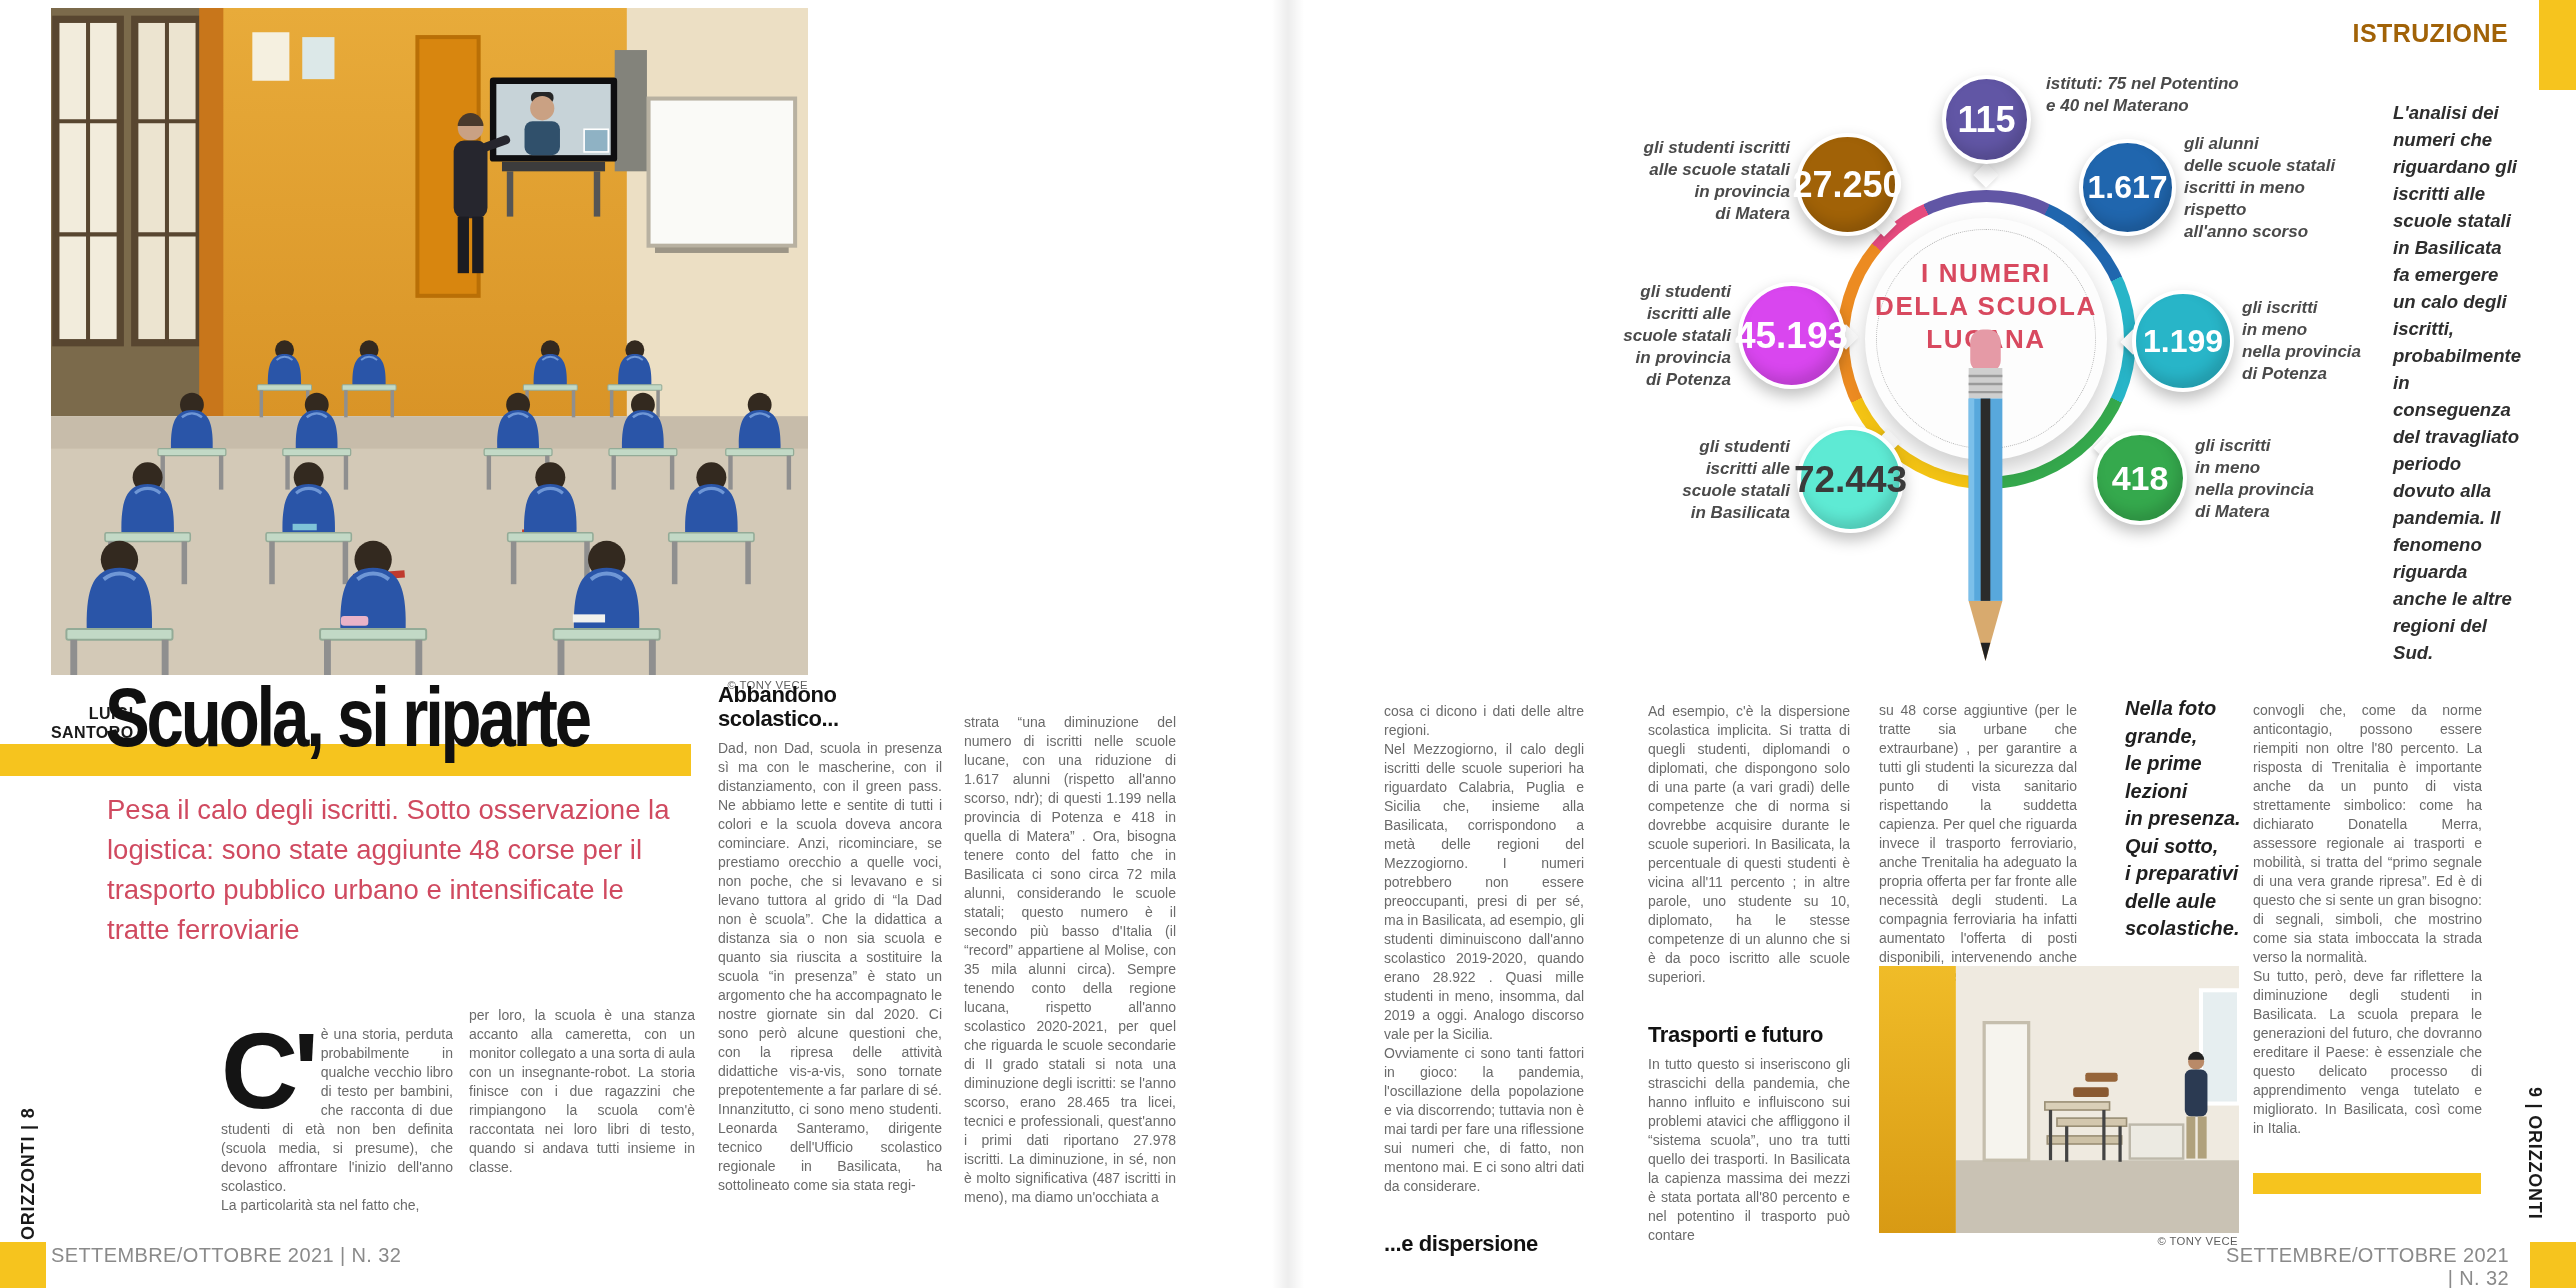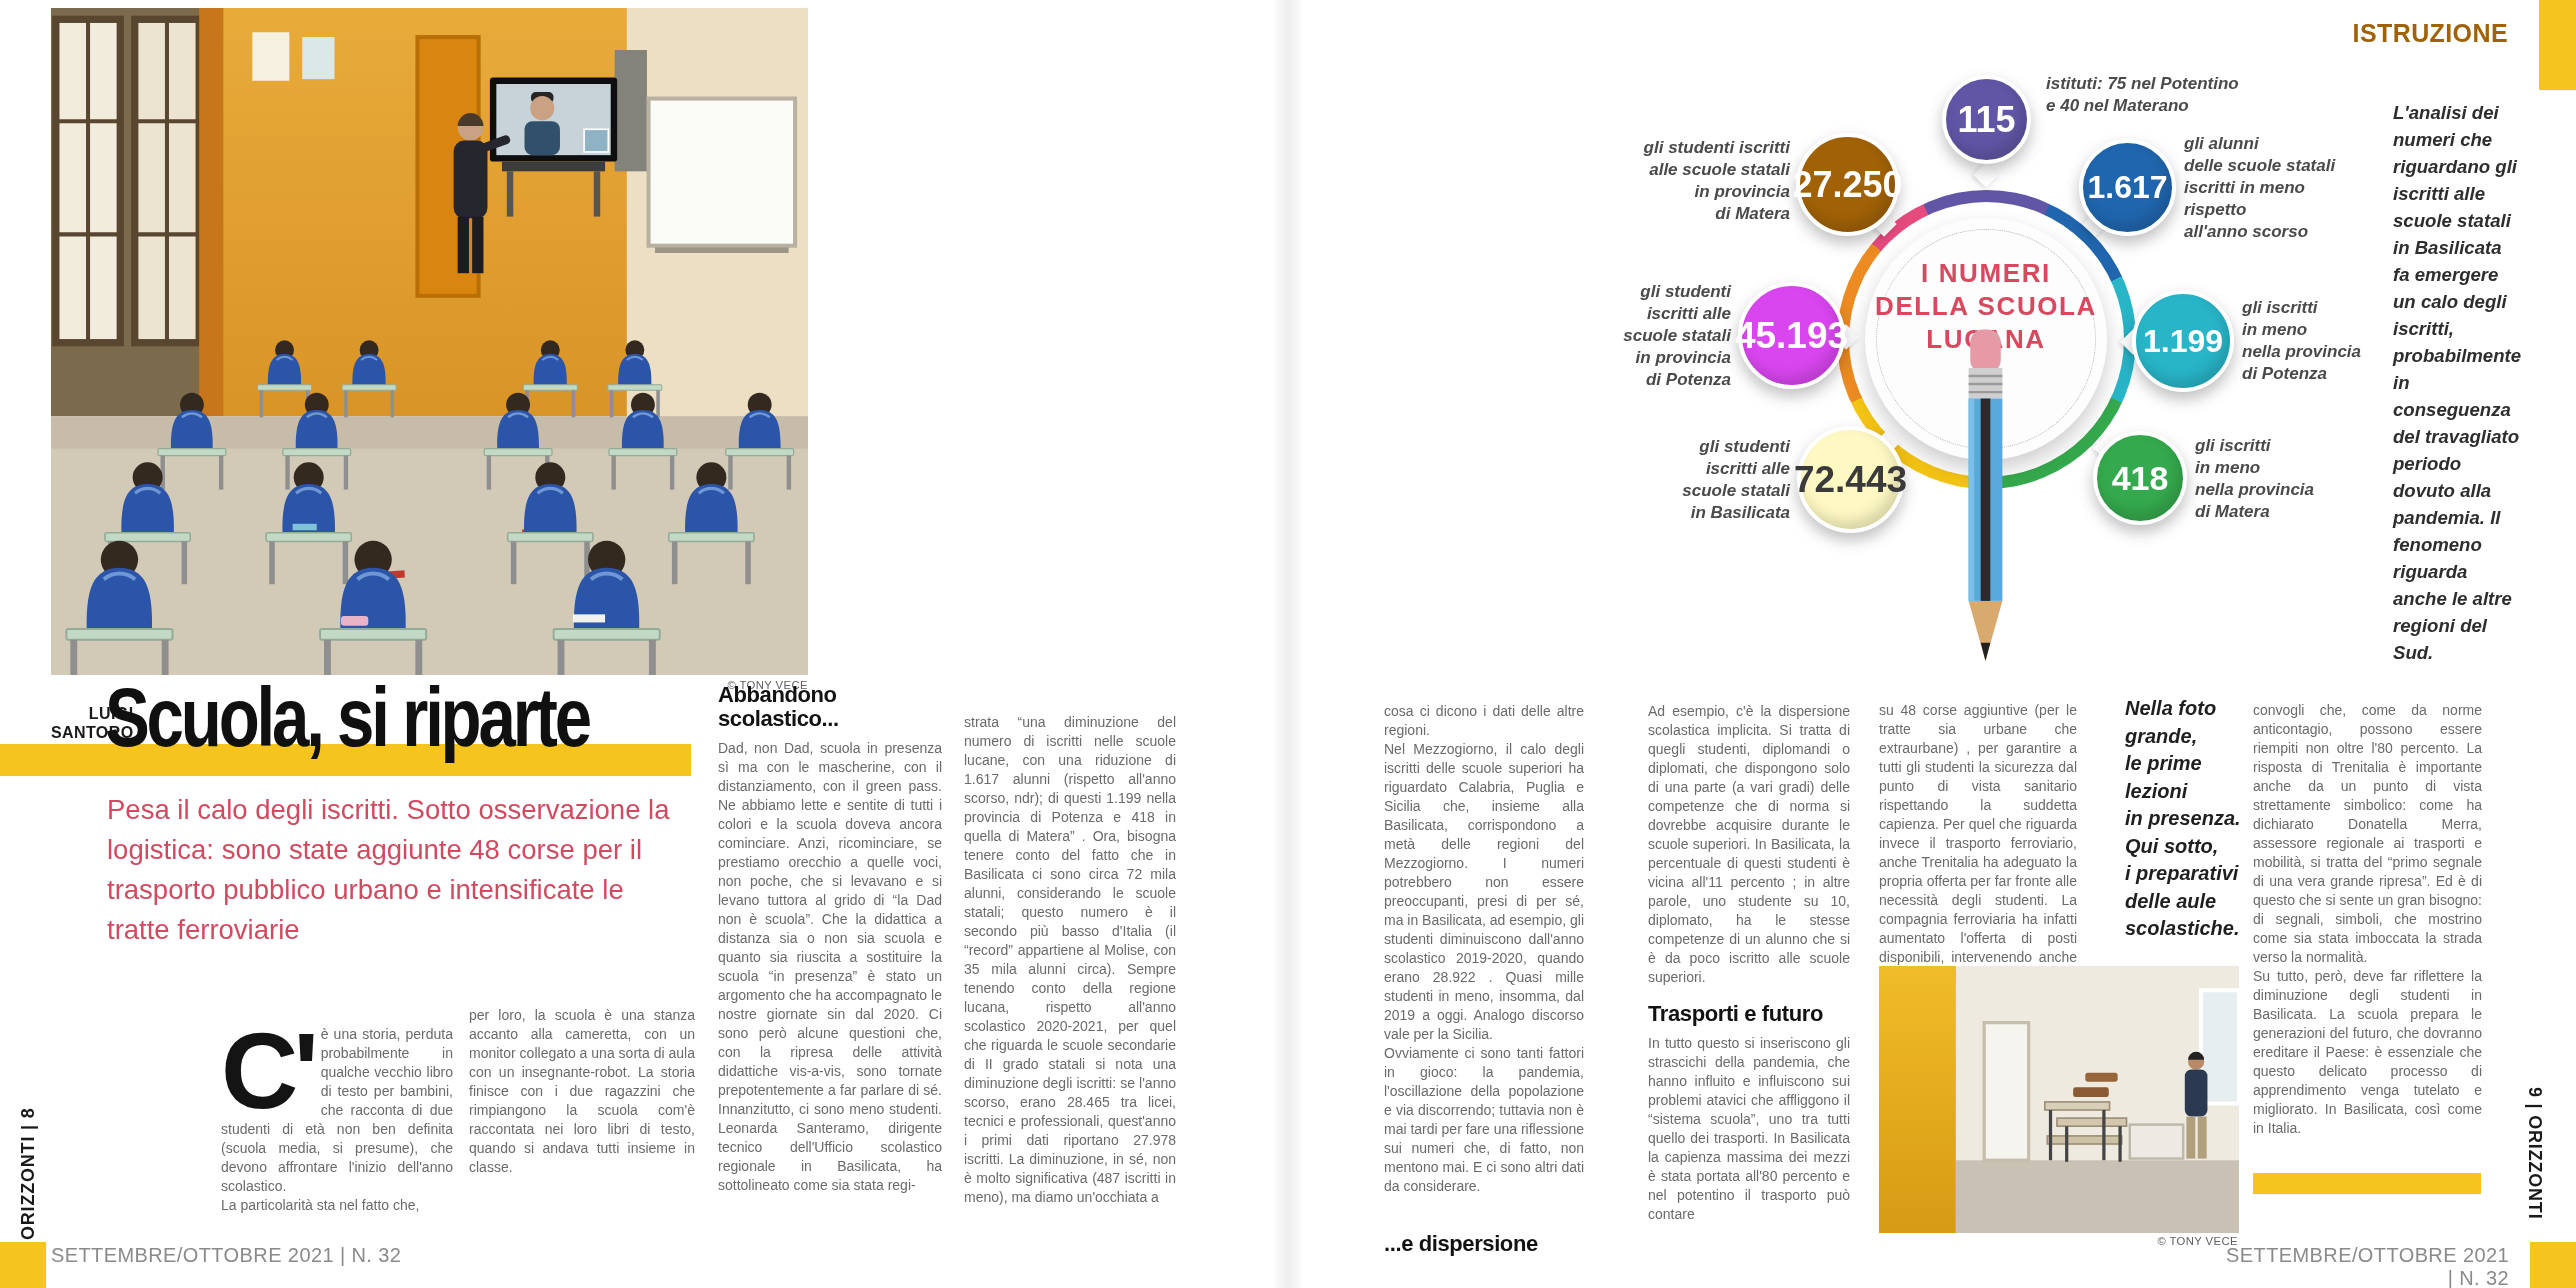--- a/index.html
+++ b/index.html
@@ -214,21 +214,21 @@
       <path d="M12 340 L54 340 L33 415 Z" fill="#d8aa6e"></path>
       <path d="M27 392 L39 392 L33 415 Z" fill="#222222"></path>
     </svg>
   </div>
 
   <div class="abs bubble" style="left: 1942px; top: 75px; width: 89px; height: 89px; font-size: 36px; background: rgb(97, 86, 165);">115</div>
   <div class="abs bubble" style="left: 1796px; top: 133px; width: 103px; height: 103px; font-size: 36px; background: #a16207;">27.250</div>
   <div class="abs bubble" style="left: 2079px; top: 139px; width: 97px; height: 97px; font-size: 32px; background: rgb(32, 102, 174);">1.617</div>
   <div class="abs bubble" style="left: 1738px; top: 282px; width: 107px; height: 107px; font-size: 37px; background: #d946ef;">45.193</div>
   <div class="abs bubble" style="left: 2132px; top: 290px; width: 102px; height: 102px; font-size: 32px; background: rgb(40, 181, 200);">1.199</div>
-  <div class="abs bubble" style="left: 1797px; top: 426px; width: 107px; height: 107px; font-size: 37px; color: rgb(58, 58, 58); background: #fef9c3;">72.443</div>
+  <div class="abs bubble" style="left: 1797px; top: 426px; width: 107px; height: 107px; font-size: 37px; color: rgb(58, 58, 58); background: #5eead4;">72.443</div>
   <div class="abs bubble" style="left: 2093px; top: 431px; width: 94px; height: 94px; font-size: 34px; background: rgb(53, 169, 77);">418</div>
 
   <div class="abs ilabel prelines" style="left:2046px;top:73px;width:226px;">istituti: 75 nel Potentino
 e 40 nel Materano</div>
   <div class="abs ilabel r prelines" style="left:1632px;top:137px;width:158px;">gli studenti iscritti
 alle scuole statali
 in provincia
 di Matera</div>
   <div class="abs ilabel prelines" style="left:2184px;top:133px;width:178px;">gli alunni
 delle scuole statali
@@ -257,21 +257,21 @@
 
   <div class="abs" style="left:1384px;top:683px;width:200px;height:558px;">
     <div class="bcol prelines" style="padding-top:18.6px;">cosa ci dicono i dati delle altre regioni.
 Nel Mezzogiorno, il calo degli iscritti delle scuole superiori ha riguardato Calabria, Puglia e Sicilia che, insieme alla Basilicata, corrispondono a metà delle regioni del Mezzogiorno. I numeri potrebbero non essere preoccupanti, presi di per sé, ma in Basilicata, ad esempio, gli studenti diminuiscono dall'anno scolastico 2019-2020, quando erano 28.922 . Quasi mille studenti in meno, insomma, dal 2019 a oggi. Analogo discorso vale per la Sicilia.
 Ovviamente ci sono tanti fattori in gioco: la pandemia, l'oscillazione della popolazione e via discorrendo; tuttavia non è mai tardi per fare una riflessione sui numeri che, di fatto, non mentono mai. E ci sono altri dati da considerare.</div>
     <div class="bh" style="margin-top:36px;">...e dispersione</div>
   </div>
 
   <div class="abs" style="left:1648px;top:683px;width:202px;height:558px;">
     <div class="bcol prelines" style="padding-top:18.6px;">Ad esempio, c'è la dispersione scolastica implicita. Si tratta di quegli studenti, diplomandi o diplomati, che dispongono solo di una parte (a vari gradi) delle competenze che di norma si dovrebbe acquisire durante le scuole superiori. In Basilicata, la percentuale di questi studenti è vicina all'11 percento ; in altre parole, uno studente su 10, diplomato, ha le stesse competenze di un alunno che si è da poco iscritto alle scuole superiori.</div>
-    <div class="bh" style="margin-top:15px;">Trasporti e futuro</div>
+    <div class="bh" style="margin-top:36px;">Trasporti e futuro</div>
     <div class="bcol prelines">In tutto questo si inseriscono gli strascichi della pandemia, che hanno influito e influiscono sui problemi atavici che affliggono il “sistema scuola”, uno tra tutti quello dei trasporti. In Basilicata la capienza massima dei mezzi è stata portata all'80 percento e nel potentino il trasporto può contare</div>
   </div>
 
   <div class="abs bcol prelines" style="left:1879px;top:701px;width:198px;height:267px;">su 48 corse aggiuntive (per le tratte sia urbane che extraurbane) , per garantire a tutti gli studenti la sicurezza dal punto di vista sanitario rispettando la suddetta capienza. Per quel che riguarda invece il trasporto ferroviario, anche Trenitalia ha adeguato la propria offerta per far fronte alle necessità degli studenti. La compagnia ferroviaria ha infatti aumentato l'offerta di posti disponibili, intervenendo anche sulla composizione dei</div>
 
   <div class="abs caption prelines" style="left:2125px;top:695px;width:137px;">Nella foto
 grande,
 le prime
 lezioni
 in presenza.

